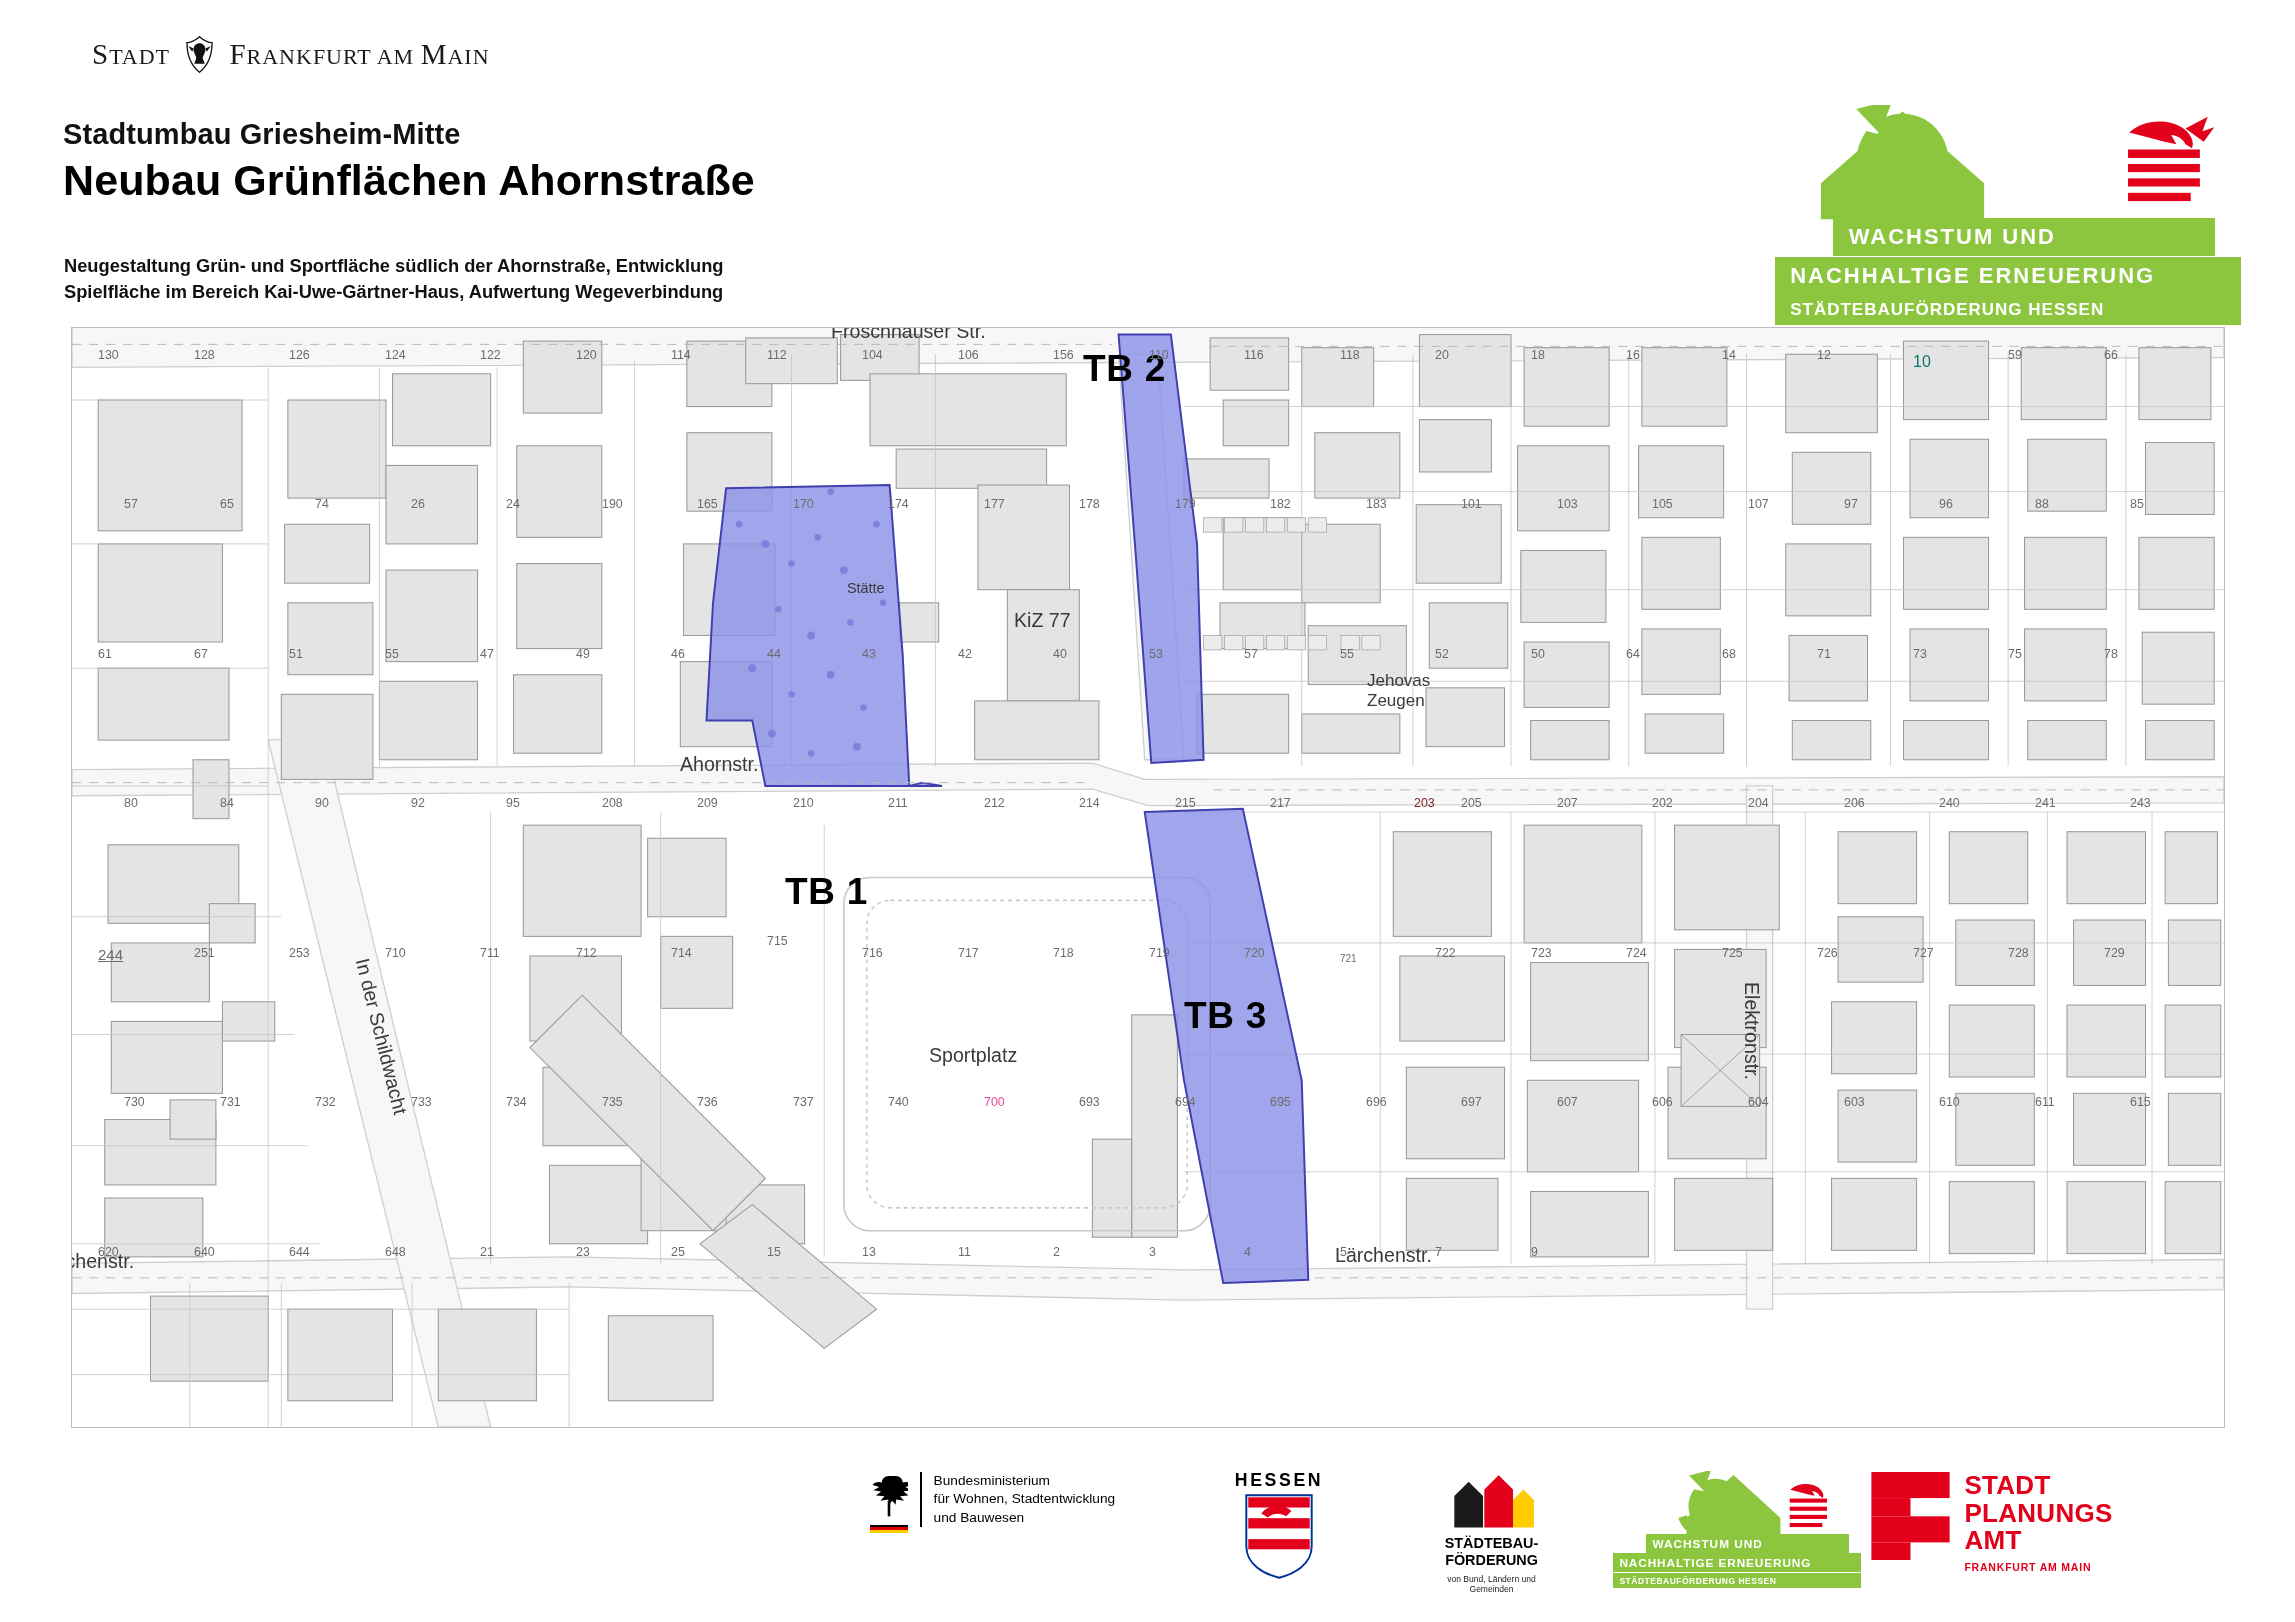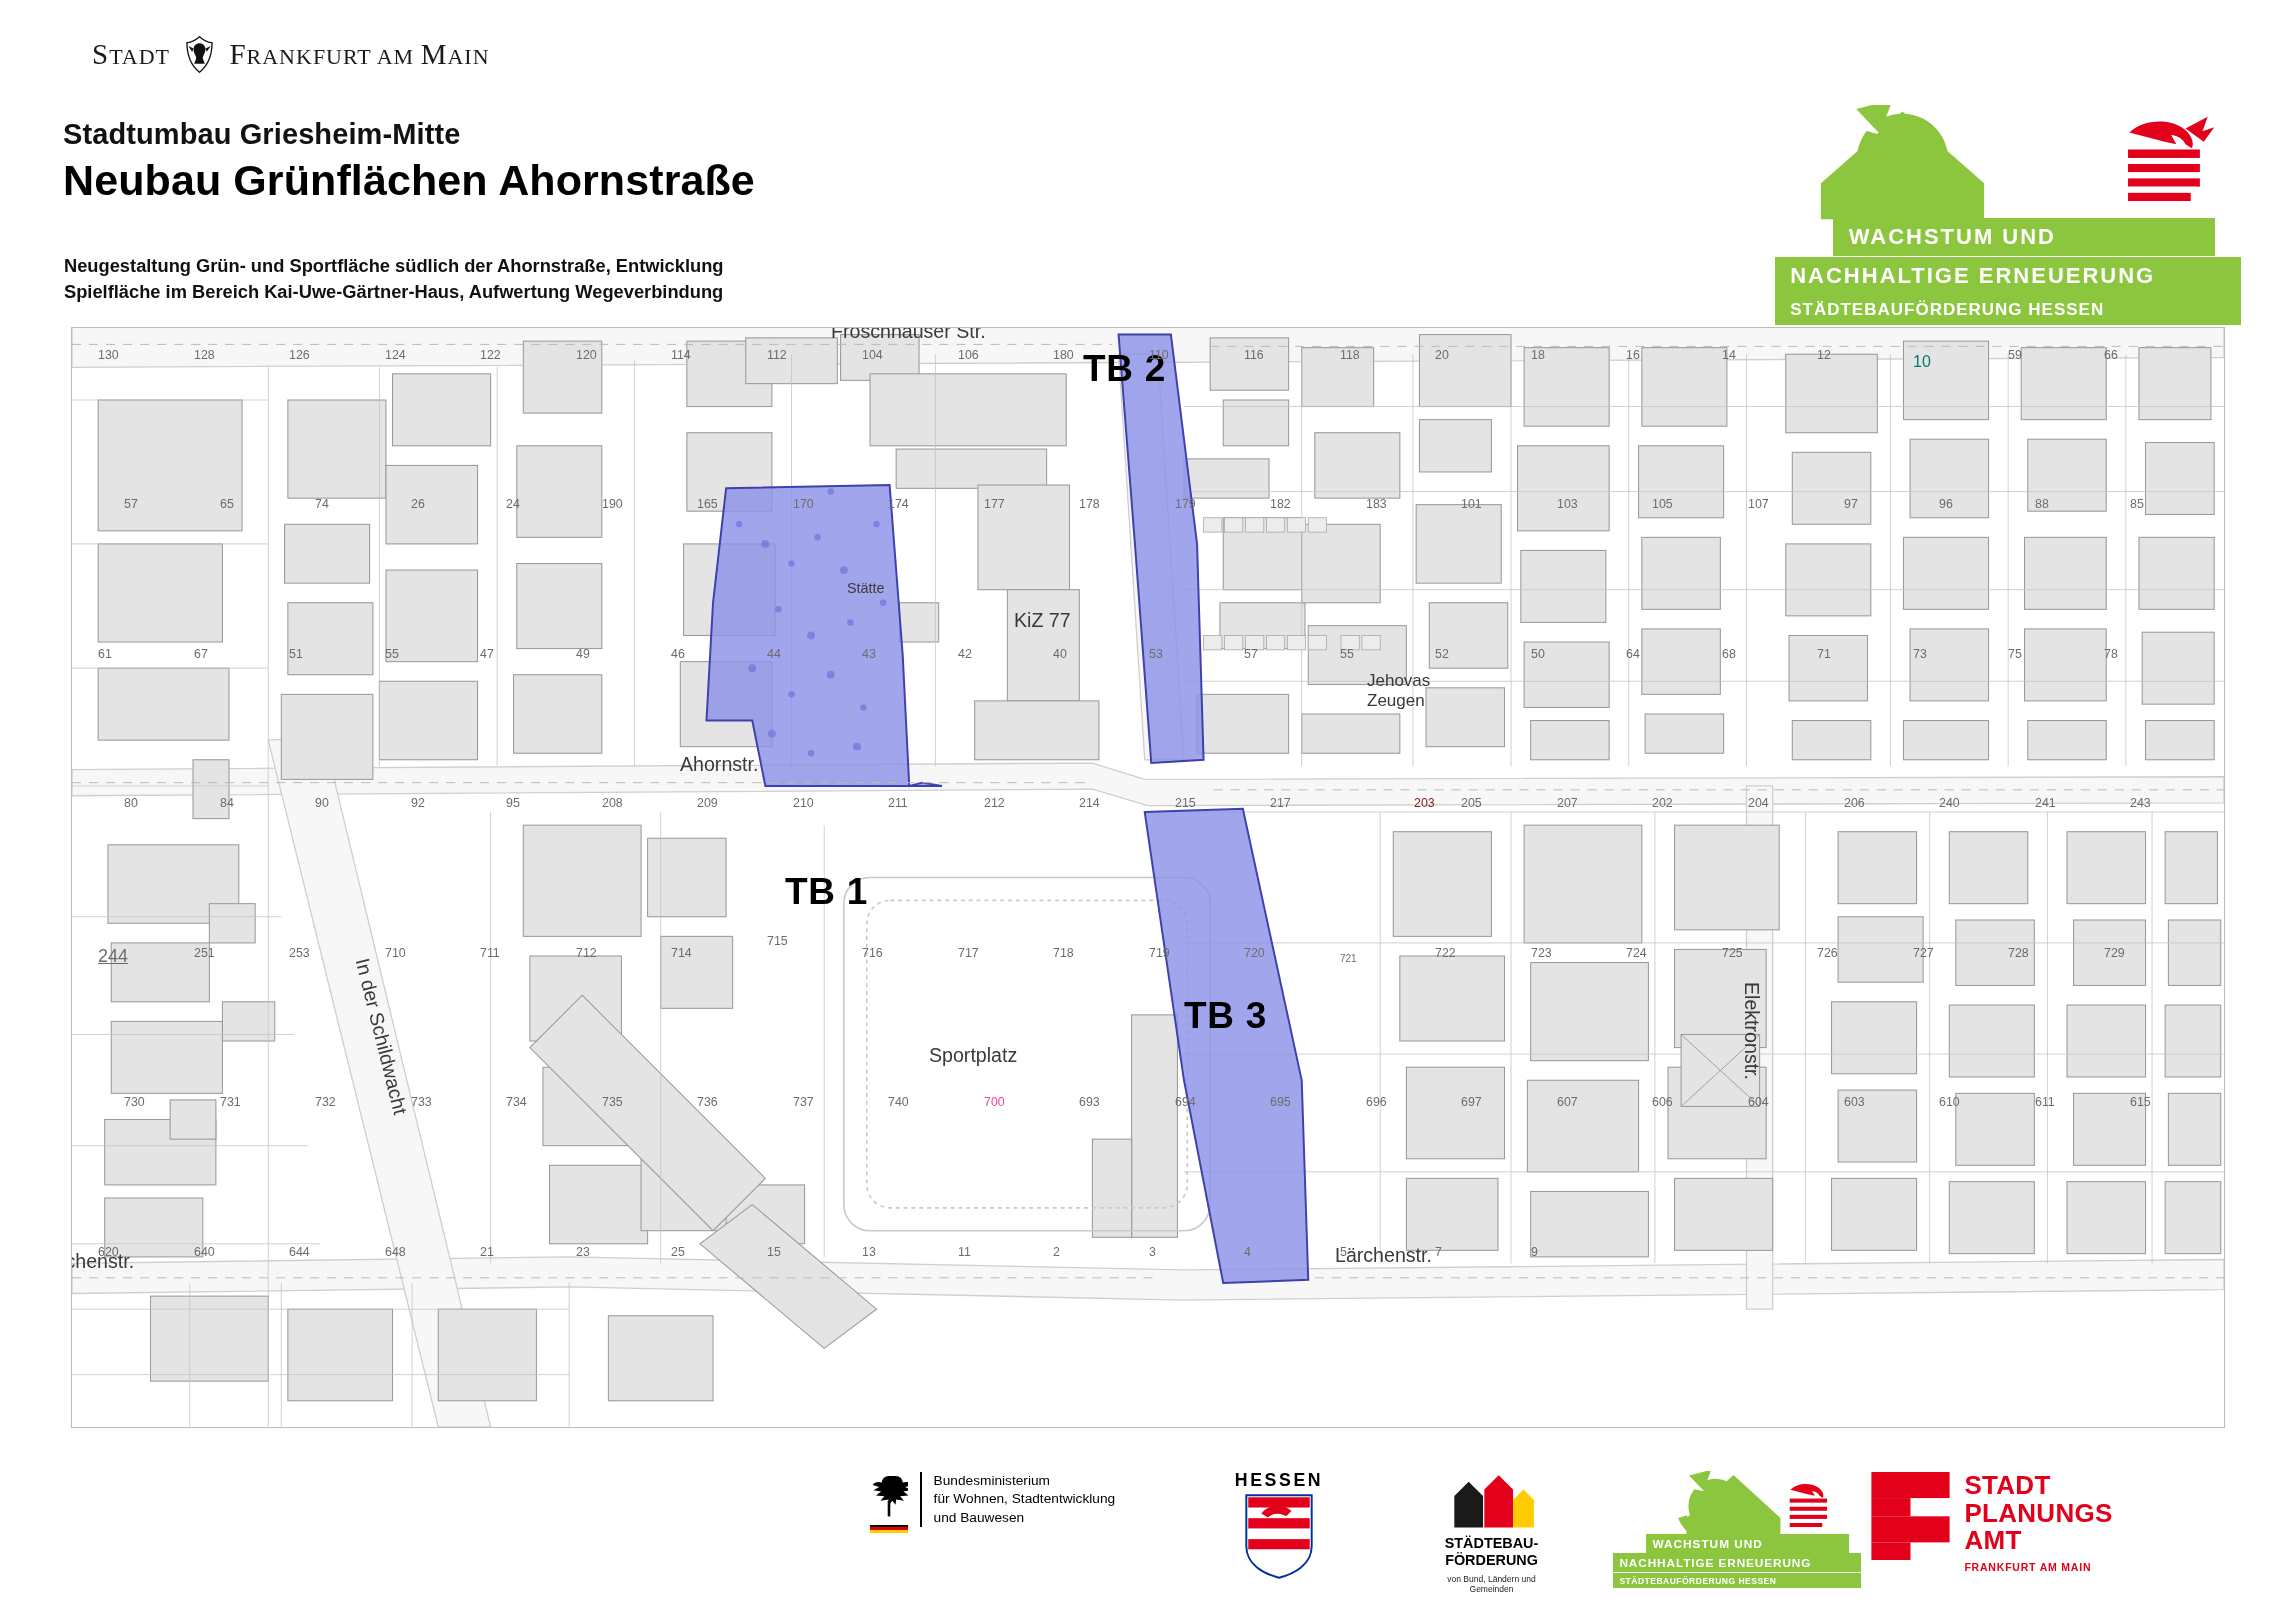--- a/index.html
+++ b/index.html
@@ -515,21 +515,21 @@
 <div class="map-text" style="left: 26px; top: 19.6px; font-size: 12.4px; color: rgb(108, 108, 108);">130</div>
     <div class="map-text" style="left: 122px; top: 19.6px; font-size: 12.4px; color: rgb(108, 108, 108);">128</div>
     <div class="map-text" style="left: 217px; top: 19.6px; font-size: 12.4px; color: rgb(108, 108, 108);">126</div>
     <div class="map-text" style="left: 313px; top: 19.6px; font-size: 12.4px; color: rgb(108, 108, 108);">124</div>
     <div class="map-text" style="left: 408px; top: 19.6px; font-size: 12.4px; color: rgb(108, 108, 108);">122</div>
     <div class="map-text" style="left: 504px; top: 19.6px; font-size: 12.4px; color: rgb(108, 108, 108);">120</div>
     <div class="map-text" style="left: 599px; top: 19.6px; font-size: 12.4px; color: rgb(108, 108, 108);">114</div>
     <div class="map-text" style="left: 695px; top: 19.6px; font-size: 12.4px; color: rgb(108, 108, 108);">112</div>
     <div class="map-text" style="left: 790px; top: 19.6px; font-size: 12.4px; color: rgb(108, 108, 108);">104</div>
     <div class="map-text" style="left: 886px; top: 19.6px; font-size: 12.4px; color: rgb(108, 108, 108);">106</div>
-    <div class="map-text" style="left: 981px; top: 19.6px; font-size: 12.4px; color: rgb(108, 108, 108);">180</div>
+    <div class="map-text" style="left: 981px; top: 19.6px; font-size: 12.4px; color: rgb(108, 108, 108);">156</div>
     <div class="map-text" style="left: 1077px; top: 19.6px; font-size: 12.4px; color: rgb(108, 108, 108);">110</div>
     <div class="map-text" style="left: 1172px; top: 19.6px; font-size: 12.4px; color: rgb(108, 108, 108);">116</div>
     <div class="map-text" style="left: 1268px; top: 19.6px; font-size: 12.4px; color: rgb(108, 108, 108);">118</div>
     <div class="map-text" style="left: 1363px; top: 19.6px; font-size: 12.4px; color: rgb(108, 108, 108);">20</div>
     <div class="map-text" style="left: 1459px; top: 19.6px; font-size: 12.4px; color: rgb(108, 108, 108);">18</div>
     <div class="map-text" style="left: 1554px; top: 19.6px; font-size: 12.4px; color: rgb(108, 108, 108);">16</div>
     <div class="map-text" style="left: 1650px; top: 19.6px; font-size: 12.4px; color: rgb(108, 108, 108);">14</div>
     <div class="map-text" style="left: 1745px; top: 19.6px; font-size: 12.4px; color: rgb(108, 108, 108);">12</div>
     <div class="map-text" style="left: 1841px; top: 25px; font-size: 16px; color: #0f766e;">10</div>
     <div class="map-text" style="left: 1936px; top: 19.6px; font-size: 12.4px; color: rgb(108, 108, 108);">59</div>
@@ -593,21 +593,21 @@
     <div class="map-text" style="left: 1198px; top: 468px; font-size: 12.4px; color: rgb(108, 108, 108);">217</div>
     <div class="map-text" style="left: 1294px; top: 468px; font-size: 12.4px; color: #7f1d1d; margin-left: 48px;">203</div>
     <div class="map-text" style="left: 1389px; top: 468px; font-size: 12.4px; color: rgb(108, 108, 108);">205</div>
     <div class="map-text" style="left: 1485px; top: 468px; font-size: 12.4px; color: rgb(108, 108, 108);">207</div>
     <div class="map-text" style="left: 1580px; top: 468px; font-size: 12.4px; color: rgb(108, 108, 108);">202</div>
     <div class="map-text" style="left: 1676px; top: 468px; font-size: 12.4px; color: rgb(108, 108, 108);">204</div>
     <div class="map-text" style="left: 1772px; top: 468px; font-size: 12.4px; color: rgb(108, 108, 108);">206</div>
     <div class="map-text" style="left: 1867px; top: 468px; font-size: 12.4px; color: rgb(108, 108, 108);">240</div>
     <div class="map-text" style="left: 1963px; top: 468px; font-size: 12.4px; color: rgb(108, 108, 108);">241</div>
     <div class="map-text" style="left: 2058px; top: 468px; font-size: 12.4px; color: rgb(108, 108, 108);">243</div>
-    <div class="map-text" style="left: 26px; top: 618px; font-size: 18px; color: rgb(108, 108, 108); text-decoration: underline;">244</div>
+    <div class="map-text" style="left: 26px; top: 618px; font-size: 15px; color: rgb(108, 108, 108); text-decoration: underline;">244</div>
     <div class="map-text" style="left: 122px; top: 618px; font-size: 12.4px; color: rgb(108, 108, 108);">251</div>
     <div class="map-text" style="left: 217px; top: 618px; font-size: 12.4px; color: rgb(108, 108, 108);">253</div>
     <div class="map-text" style="left: 313px; top: 618px; font-size: 12.4px; color: rgb(108, 108, 108);">710</div>
     <div class="map-text" style="left: 408px; top: 618px; font-size: 12.4px; color: rgb(108, 108, 108);">711</div>
     <div class="map-text" style="left: 504px; top: 618px; font-size: 12.4px; color: rgb(108, 108, 108);">712</div>
     <div class="map-text" style="left: 599px; top: 618px; font-size: 12.4px; color: rgb(108, 108, 108);">714</div>
     <div class="map-text" style="left: 695px; top: 606px; font-size: 12.4px; color: rgb(108, 108, 108);">715</div>
     <div class="map-text" style="left: 790px; top: 618px; font-size: 12.4px; color: rgb(108, 108, 108);">716</div>
     <div class="map-text" style="left: 886px; top: 618px; font-size: 12.4px; color: rgb(108, 108, 108);">717</div>
     <div class="map-text" style="left: 981px; top: 618px; font-size: 12.4px; color: rgb(108, 108, 108);">718</div>

